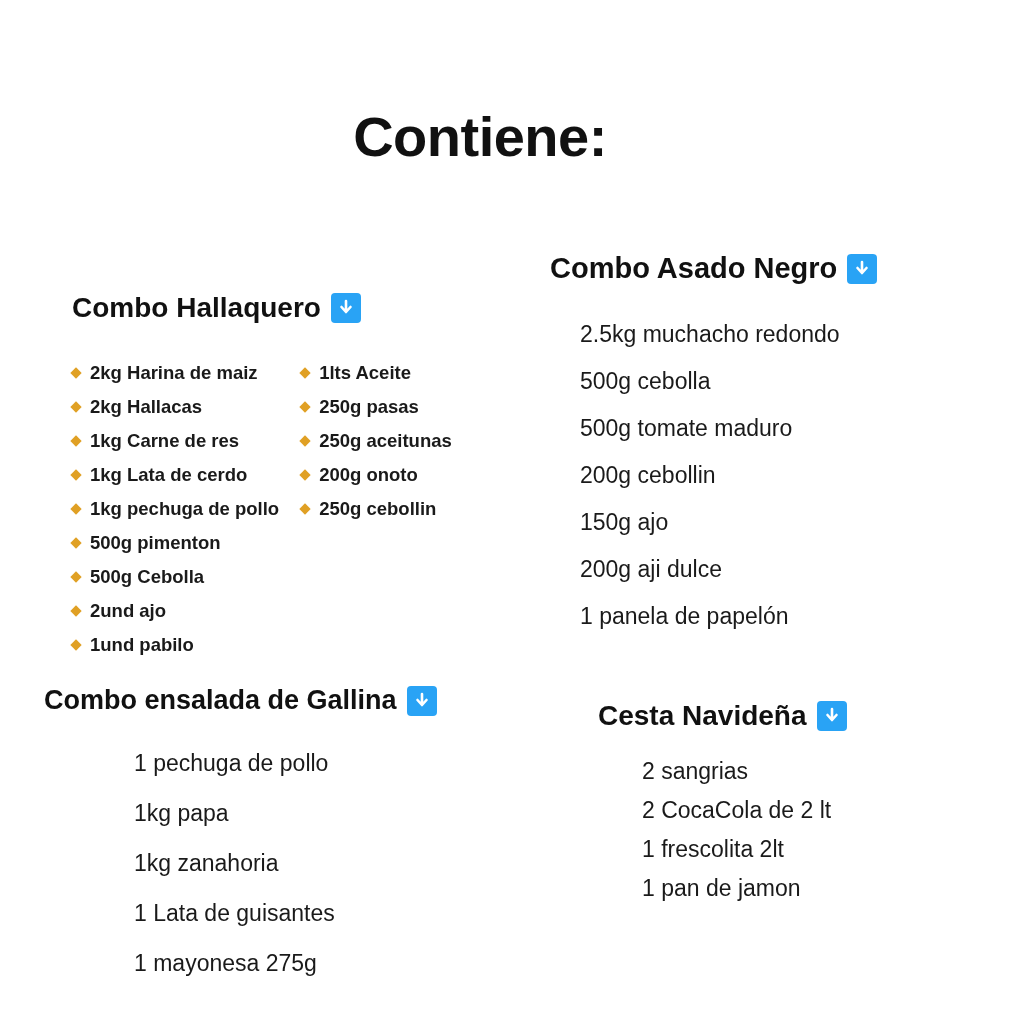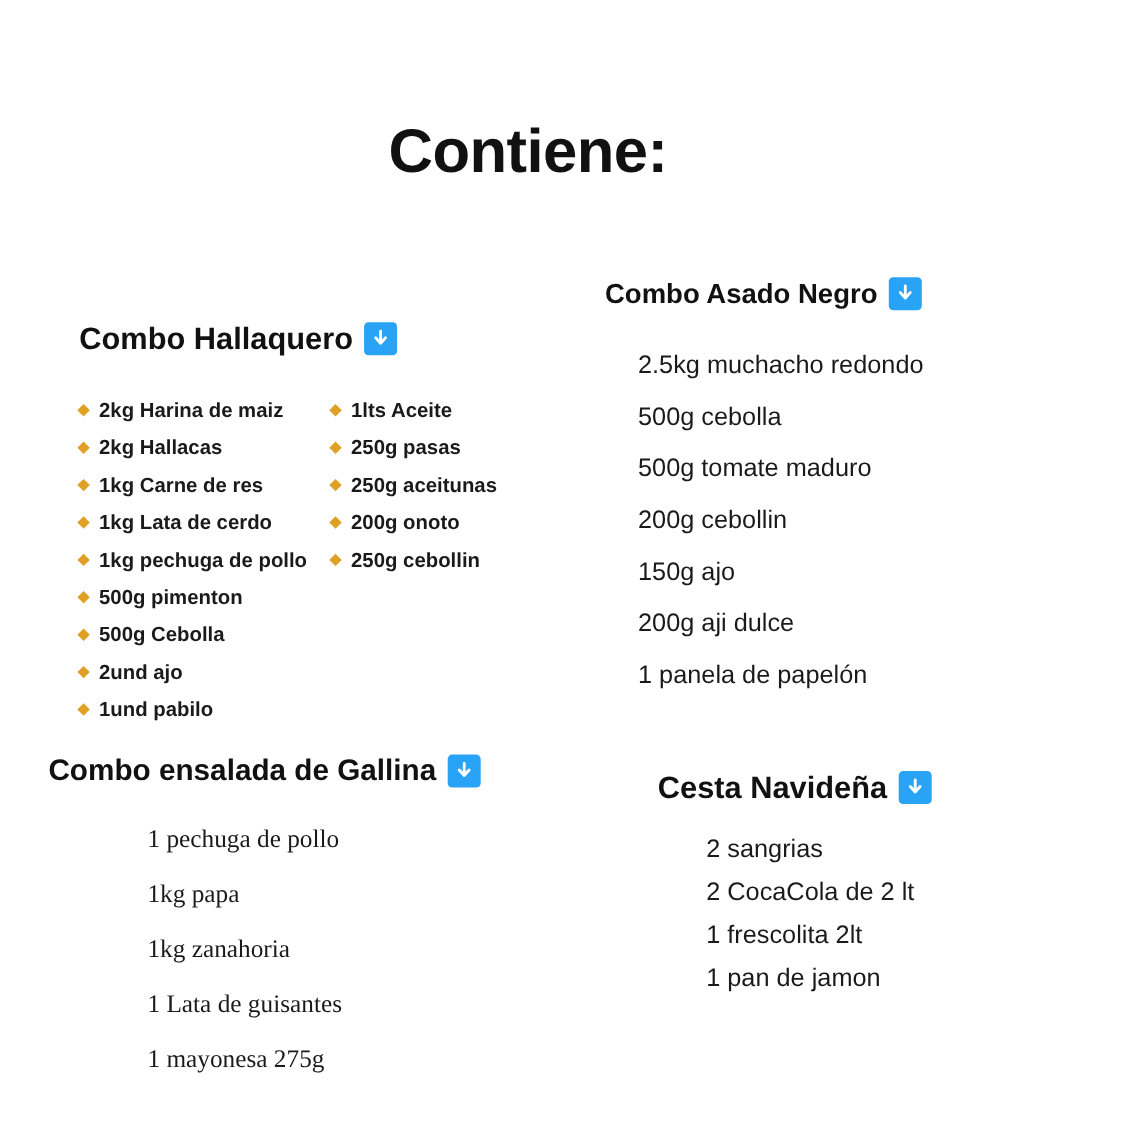--- a/index.html
+++ b/index.html
@@ -79,34 +79,34 @@
     left: 0;
     top: 13px;
     width: 8px;
     height: 8px;
     background: #e0a024;
     transform: rotate(45deg);
   }
 
   
   #block-asado { top: 252px; left: 550px; width: 430px; }
-  #block-asado .block-head { font-size: 25px; align-items: center; }
+  #block-asado .block-head { font-size: 29px; align-items: center; }
   .plain-list { list-style: none; margin: 26px 0 0 0; padding: 0 0 0 30px; }
   .plain-list li {
     font-size: 23px;
     line-height: 47px;
     color: #1a1a1a;
     white-space: nowrap;
   }
 
   
   #block-ensalada { top: 685px; left: 44px; width: 520px; }
   #block-ensalada .block-head { font-size: 27px; }
   #block-ensalada .plain-list { margin-top: 22px; padding-left: 90px; }
-  #block-ensalada .plain-list li { font-size: 23px; line-height: 50px; font-family: Liberation Serif, serif; }
+  #block-ensalada .plain-list li { font-size: 23px; line-height: 50px; }
 
   
   #block-cesta { top: 700px; left: 598px; width: 420px; }
   #block-cesta .block-head { font-size: 28px; }
   #block-cesta .plain-list { margin-top: 20px; padding-left: 44px; }
   #block-cesta .plain-list li { font-size: 23px; line-height: 39px; }
 </style>
 </head>
 <body>
 

